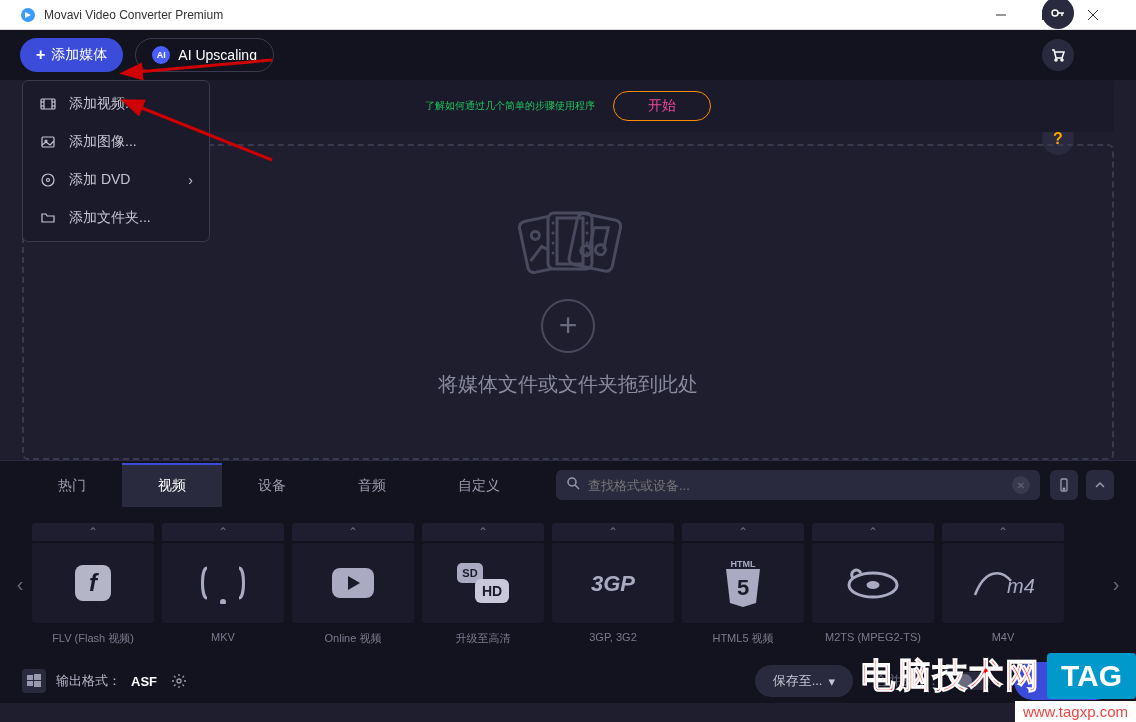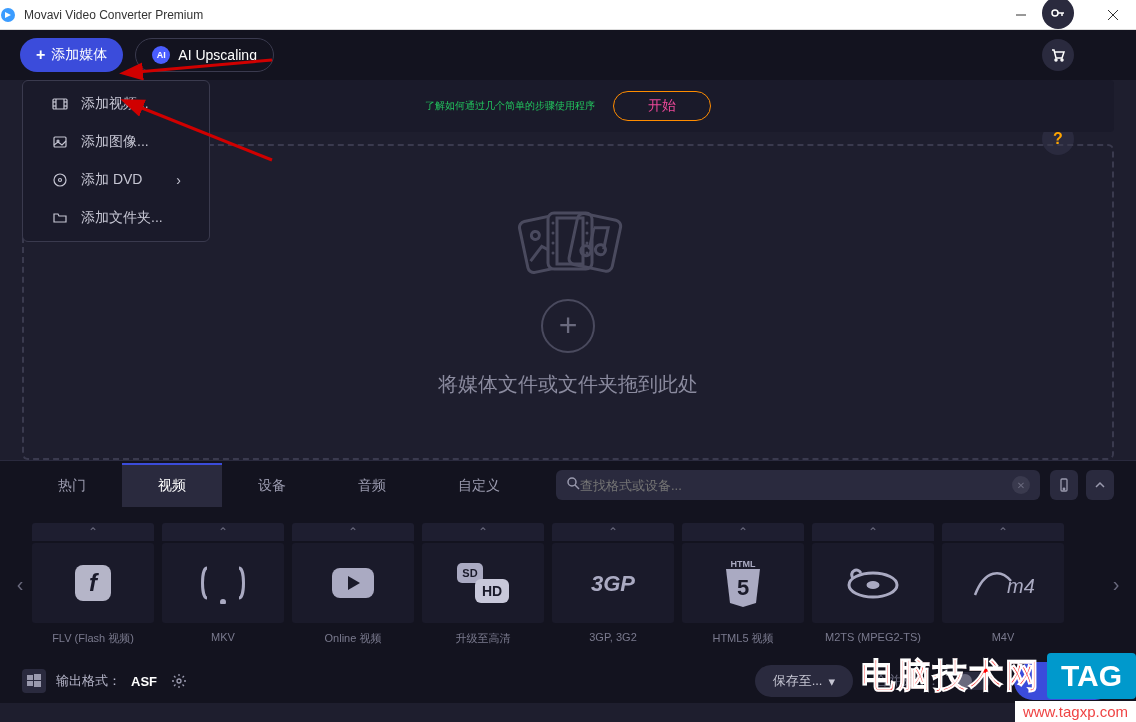--- a/index.html
+++ b/index.html
@@ -1,59 +1,59 @@
 <!DOCTYPE html>
 <html><head>
 <meta charset="utf-8">
 <style>
 * { margin: 0; padding: 0; box-sizing: border-box; font-family: "Segoe UI", sans-serif; }
 body { width: 1136px; height: 722px; background: #1e1e2e; overflow: hidden; position: relative; }
 
 
-.titlebar { height: 30px; background: #fff; display: flex; align-items: center; padding: 0 0; border-bottom: 1px solid #ddd; }
+.titlebar { height: 30px; background: #fff; display: flex; align-items: center; padding: 0 20px; border-bottom: 1px solid #ddd; }
 .titlebar-icon { width: 16px; height: 16px; margin-right: 8px; }
 .titlebar-title { font-size: 12px; color: #333; flex: 1; }
 .titlebar-controls { display: flex; gap: 0; }
 .titlebar-btn { width: 46px; height: 30px; display: flex; align-items: center; justify-content: center; cursor: pointer; }
 
 
 .toolbar { height: 50px; background: #13131f; display: flex; align-items: center; padding: 0 20px; gap: 12px; }
 .add-media-btn { background: #3b4cdb; color: #fff; border: none; border-radius: 18px; padding: 8px 16px; font-size: 14px; display: flex; align-items: center; gap: 6px; cursor: pointer; }
 .add-media-btn .plus { font-size: 16px; font-weight: bold; }
 .ai-upscaling-btn { background: transparent; border: 1px solid #3a3a4e; color: #fff; border-radius: 18px; padding: 7px 16px; font-size: 14px; display: flex; align-items: center; gap: 8px; cursor: pointer; }
 .ai-badge { background: #4a5dff; border-radius: 50%; width: 18px; height: 18px; display: inline-flex; align-items: center; justify-content: center; font-size: 9px; font-weight: bold; }
 .toolbar-spacer { flex: 1; }
 .toolbar-right { display: flex; align-items: flex-start; gap: 10px; flex-direction: column; }
 .settings-btn { background: #2a2a3e; border: none; color: #fff; border-radius: 18px; padding: 7px 14px; display: flex; align-items: center; gap: 6px; cursor: pointer; font-size: 13px; }
 .icon-btn { width: 32px; height: 32px; border-radius: 50%; background: #2a2a3e; border: none; color: #fff; display: flex; align-items: center; justify-content: center; cursor: pointer; }
 .help-btn { color: #ffa500; font-weight: bold; font-size: 16px; }
 
 
-.dropdown-menu { position: absolute; top: 80px; left: 22px; width: 188px; background: #1a1a2a; border: 1px solid #3a3a4e; border-radius: 6px; z-index: 100; padding: 4px 12px; }
+.dropdown-menu { position: absolute; top: 80px; left: 22px; width: 188px; background: #1a1a2a; border: 1px solid #3a3a4e; border-radius: 6px; z-index: 100; padding: 4px 0; }
 .dropdown-item { display: flex; align-items: center; padding: 10px 16px; color: #c5c5d2; font-size: 14px; cursor: pointer; gap: 12px; }
 .dropdown-item .icon { width: 18px; height: 18px; display: inline-flex; align-items: center; justify-content: center; }
 .dropdown-item .chevron { margin-left: auto; }
 
 
 .main { height: 380px; padding: 0 22px; display: flex; flex-direction: column; }
 .banner { background: #1a1a2a; border-radius: 4px; display: flex; align-items: center; justify-content: center; gap: 18px; margin-bottom: 12px; height: 52px; padding: 10px; }
 .banner-text { color: #22c55e; font-size: 10px; }
 .banner-btn { background: transparent; border: 1px solid #ff8c00; color: #ec4899; border-radius: 16px; padding: 5px 34px; font-size: 14px; cursor: pointer; }
 .dropzone { flex: 1; border: 2px dashed #3a3a4e; border-radius: 6px; display: flex; flex-direction: column; align-items: center; justify-content: center; gap: 18px; }
 .dropzone-icon-group { color: #4a4a5e; }
 .dropzone-plus { width: 54px; height: 54px; border: 2px solid #4a4a5e; border-radius: 50%; display: flex; align-items: center; justify-content: center; font-size: 32px; color: #6a6a7e; }
 .dropzone-text { color: #8a8a9e; font-size: 20px; }
 
 
 .format-section { background: #13131f; border-top: 1px solid #2a2a3e; }
 .tabs-row { display: flex; align-items: center; padding: 0 22px; height: 48px; }
 .tabs { display: flex; }
 .tab { padding: 12px 36px; color: #9a9aae; font-size: 14px; cursor: pointer; border-top: 2px solid transparent; }
 .tab.active { background: #2a2a3e; color: #fff; border-top: 2px solid #3b4cdb; }
-.search-box { flex: 1; margin-left: 20px; background: #2a2a3e; border-radius: 6px; display: flex; align-items: center; padding: 6px 10px; }
+.search-box { flex: 1; margin-left: 20px; background: #2a2a3e; border-radius: 6px; display: flex; align-items: center; padding: 6px 10px; gap: 8px; }
 .search-box input { background: transparent; border: none; color: #9a9aae; font-size: 13px; outline: none; flex: 1; }
 .search-clear { color: #6a6a7e; cursor: pointer; width: 18px; height: 18px; background: #3a3a4e; border-radius: 50%; display: flex; align-items: center; justify-content: center; font-size: 10px; }
 .search-extra { display: flex; gap: 8px; margin-left: 10px; }
 .search-extra-btn { width: 28px; height: 30px; background: #2a2a3e; border-radius: 6px; display: flex; align-items: center; justify-content: center; color: #9a9aae; cursor: pointer; border: none; }
 
 
 .carousel { display: flex; align-items: center; padding: 10px 8px; height: 150px; }
 .carousel-arrow { width: 24px; height: 80px; background: transparent; border: none; color: #6a6a7e; font-size: 20px; cursor: pointer; display: flex; align-items: center; justify-content: center; }
 .carousel-items { flex: 1; display: flex; gap: 8px; overflow: hidden; }
 .format-card { width: 122px; flex-shrink: 0; display: flex; flex-direction: column; align-items: center; cursor: pointer; }

